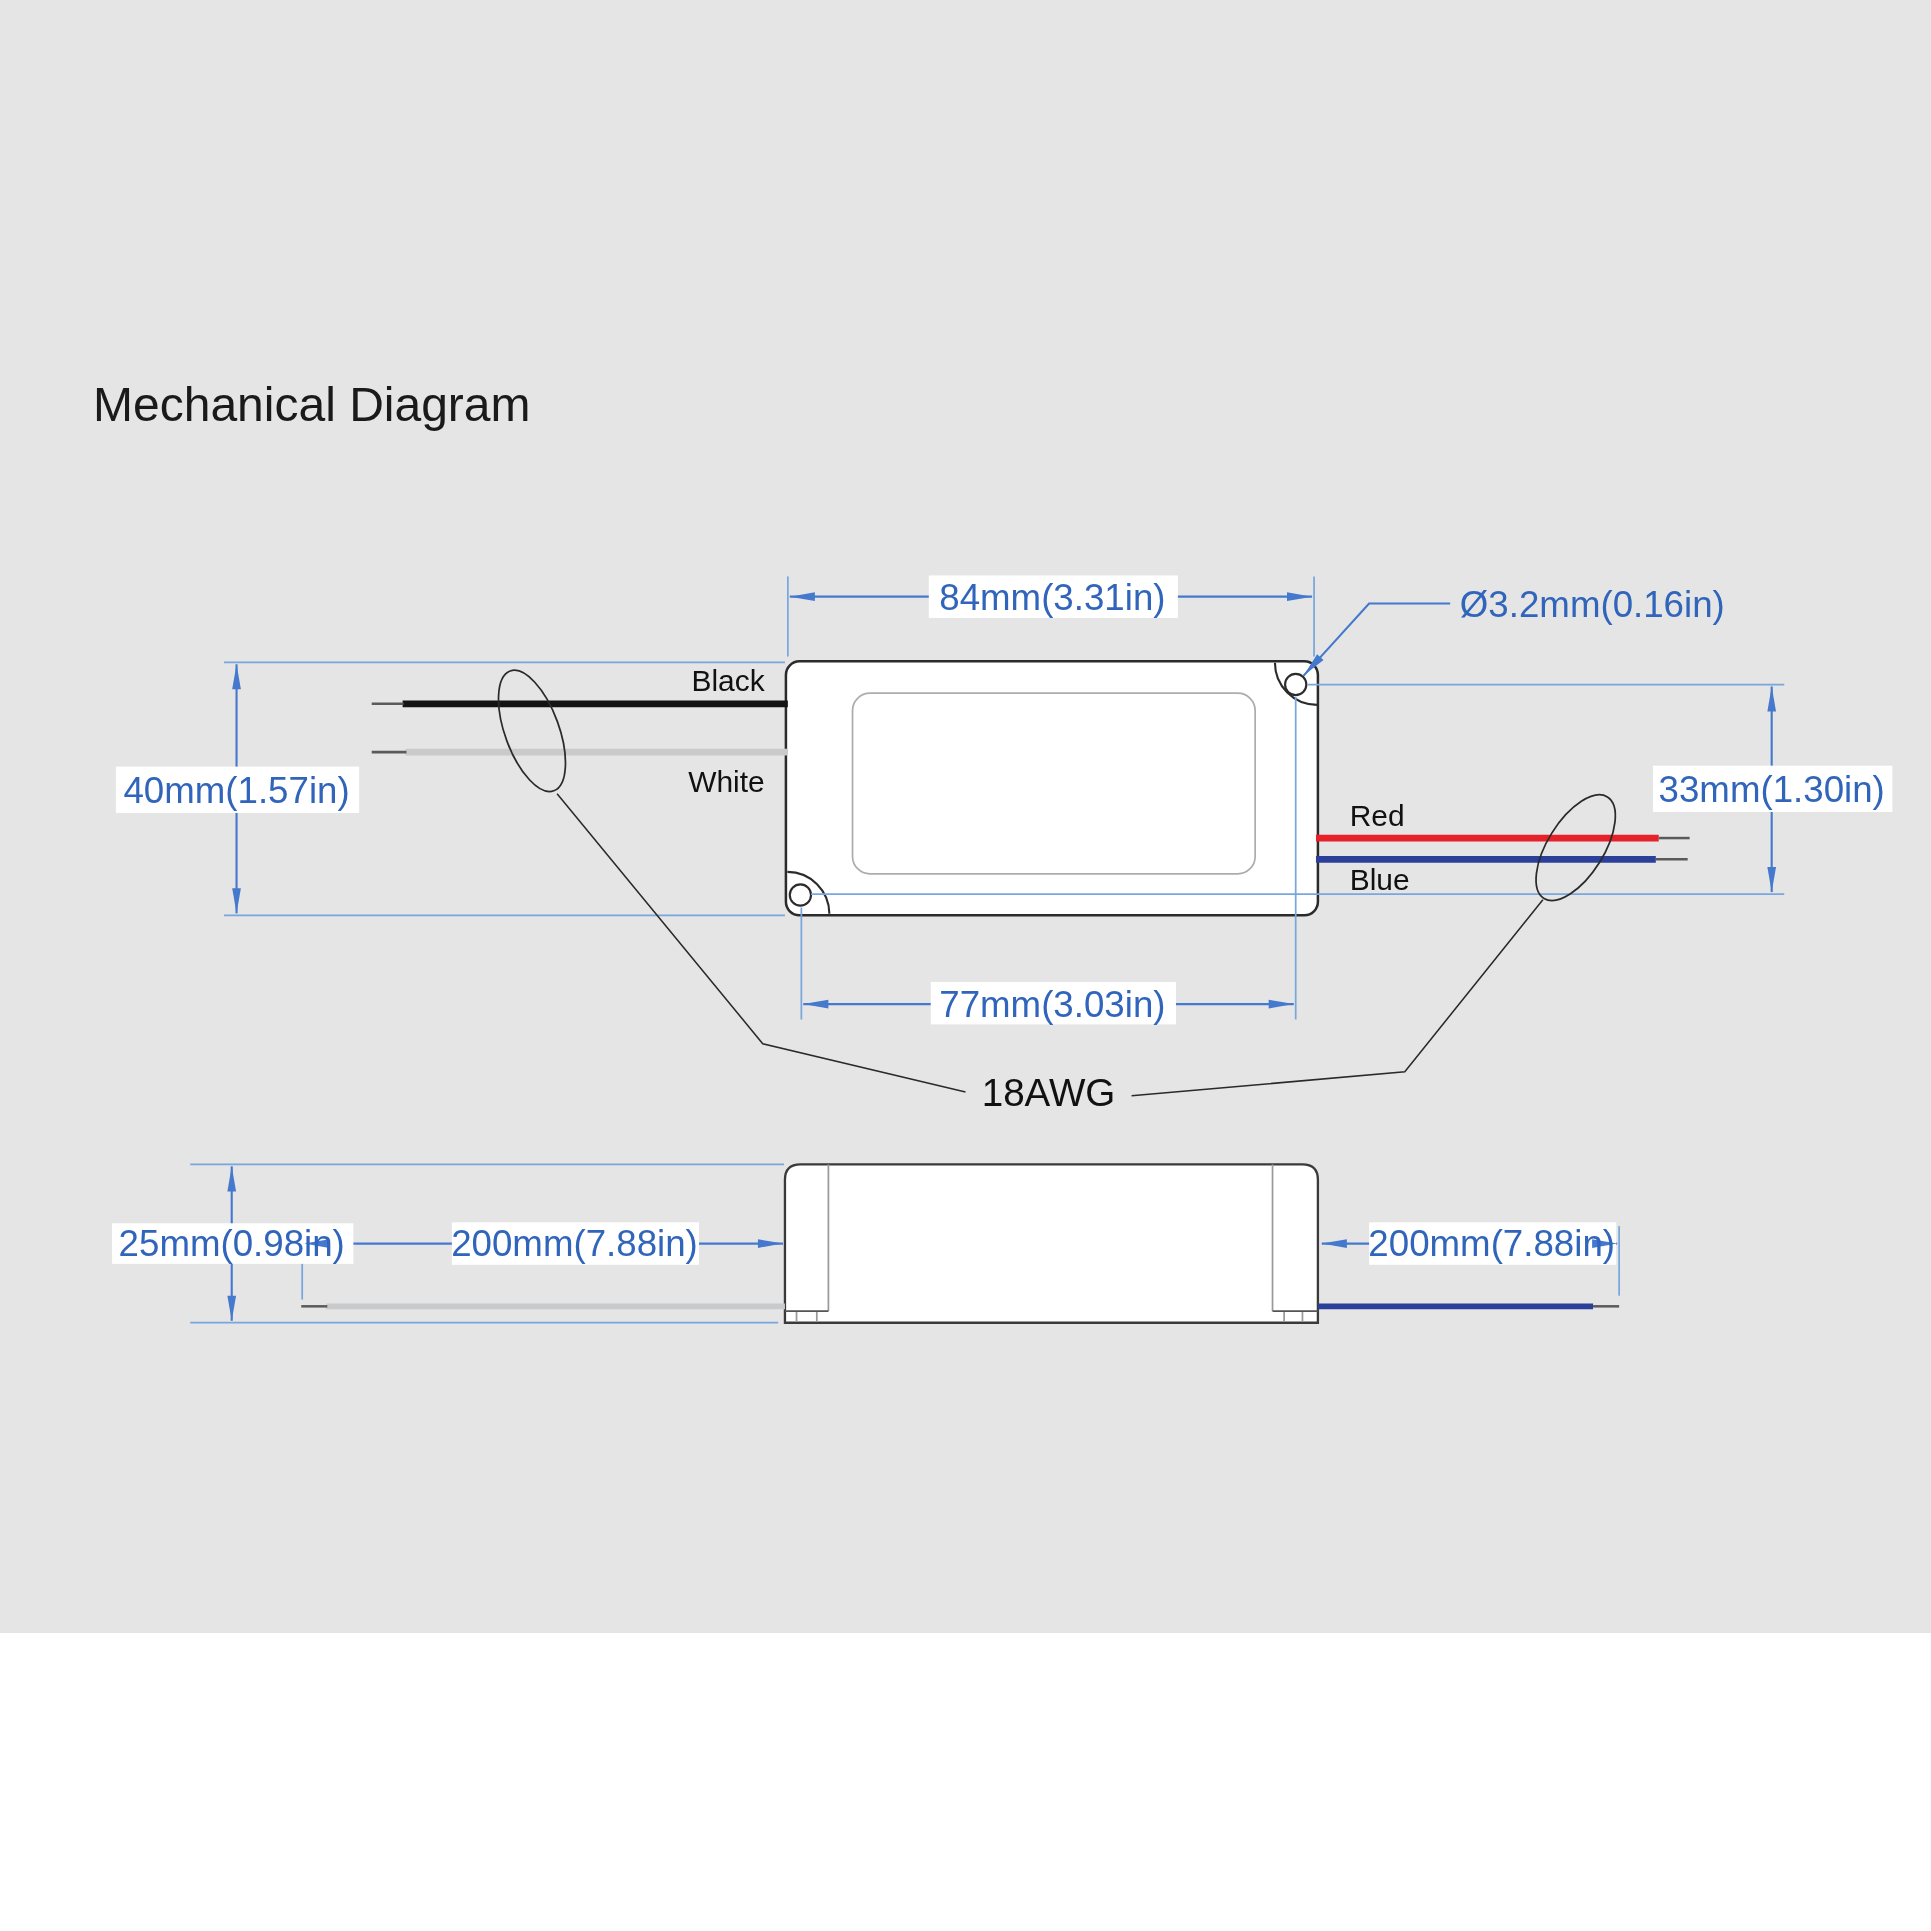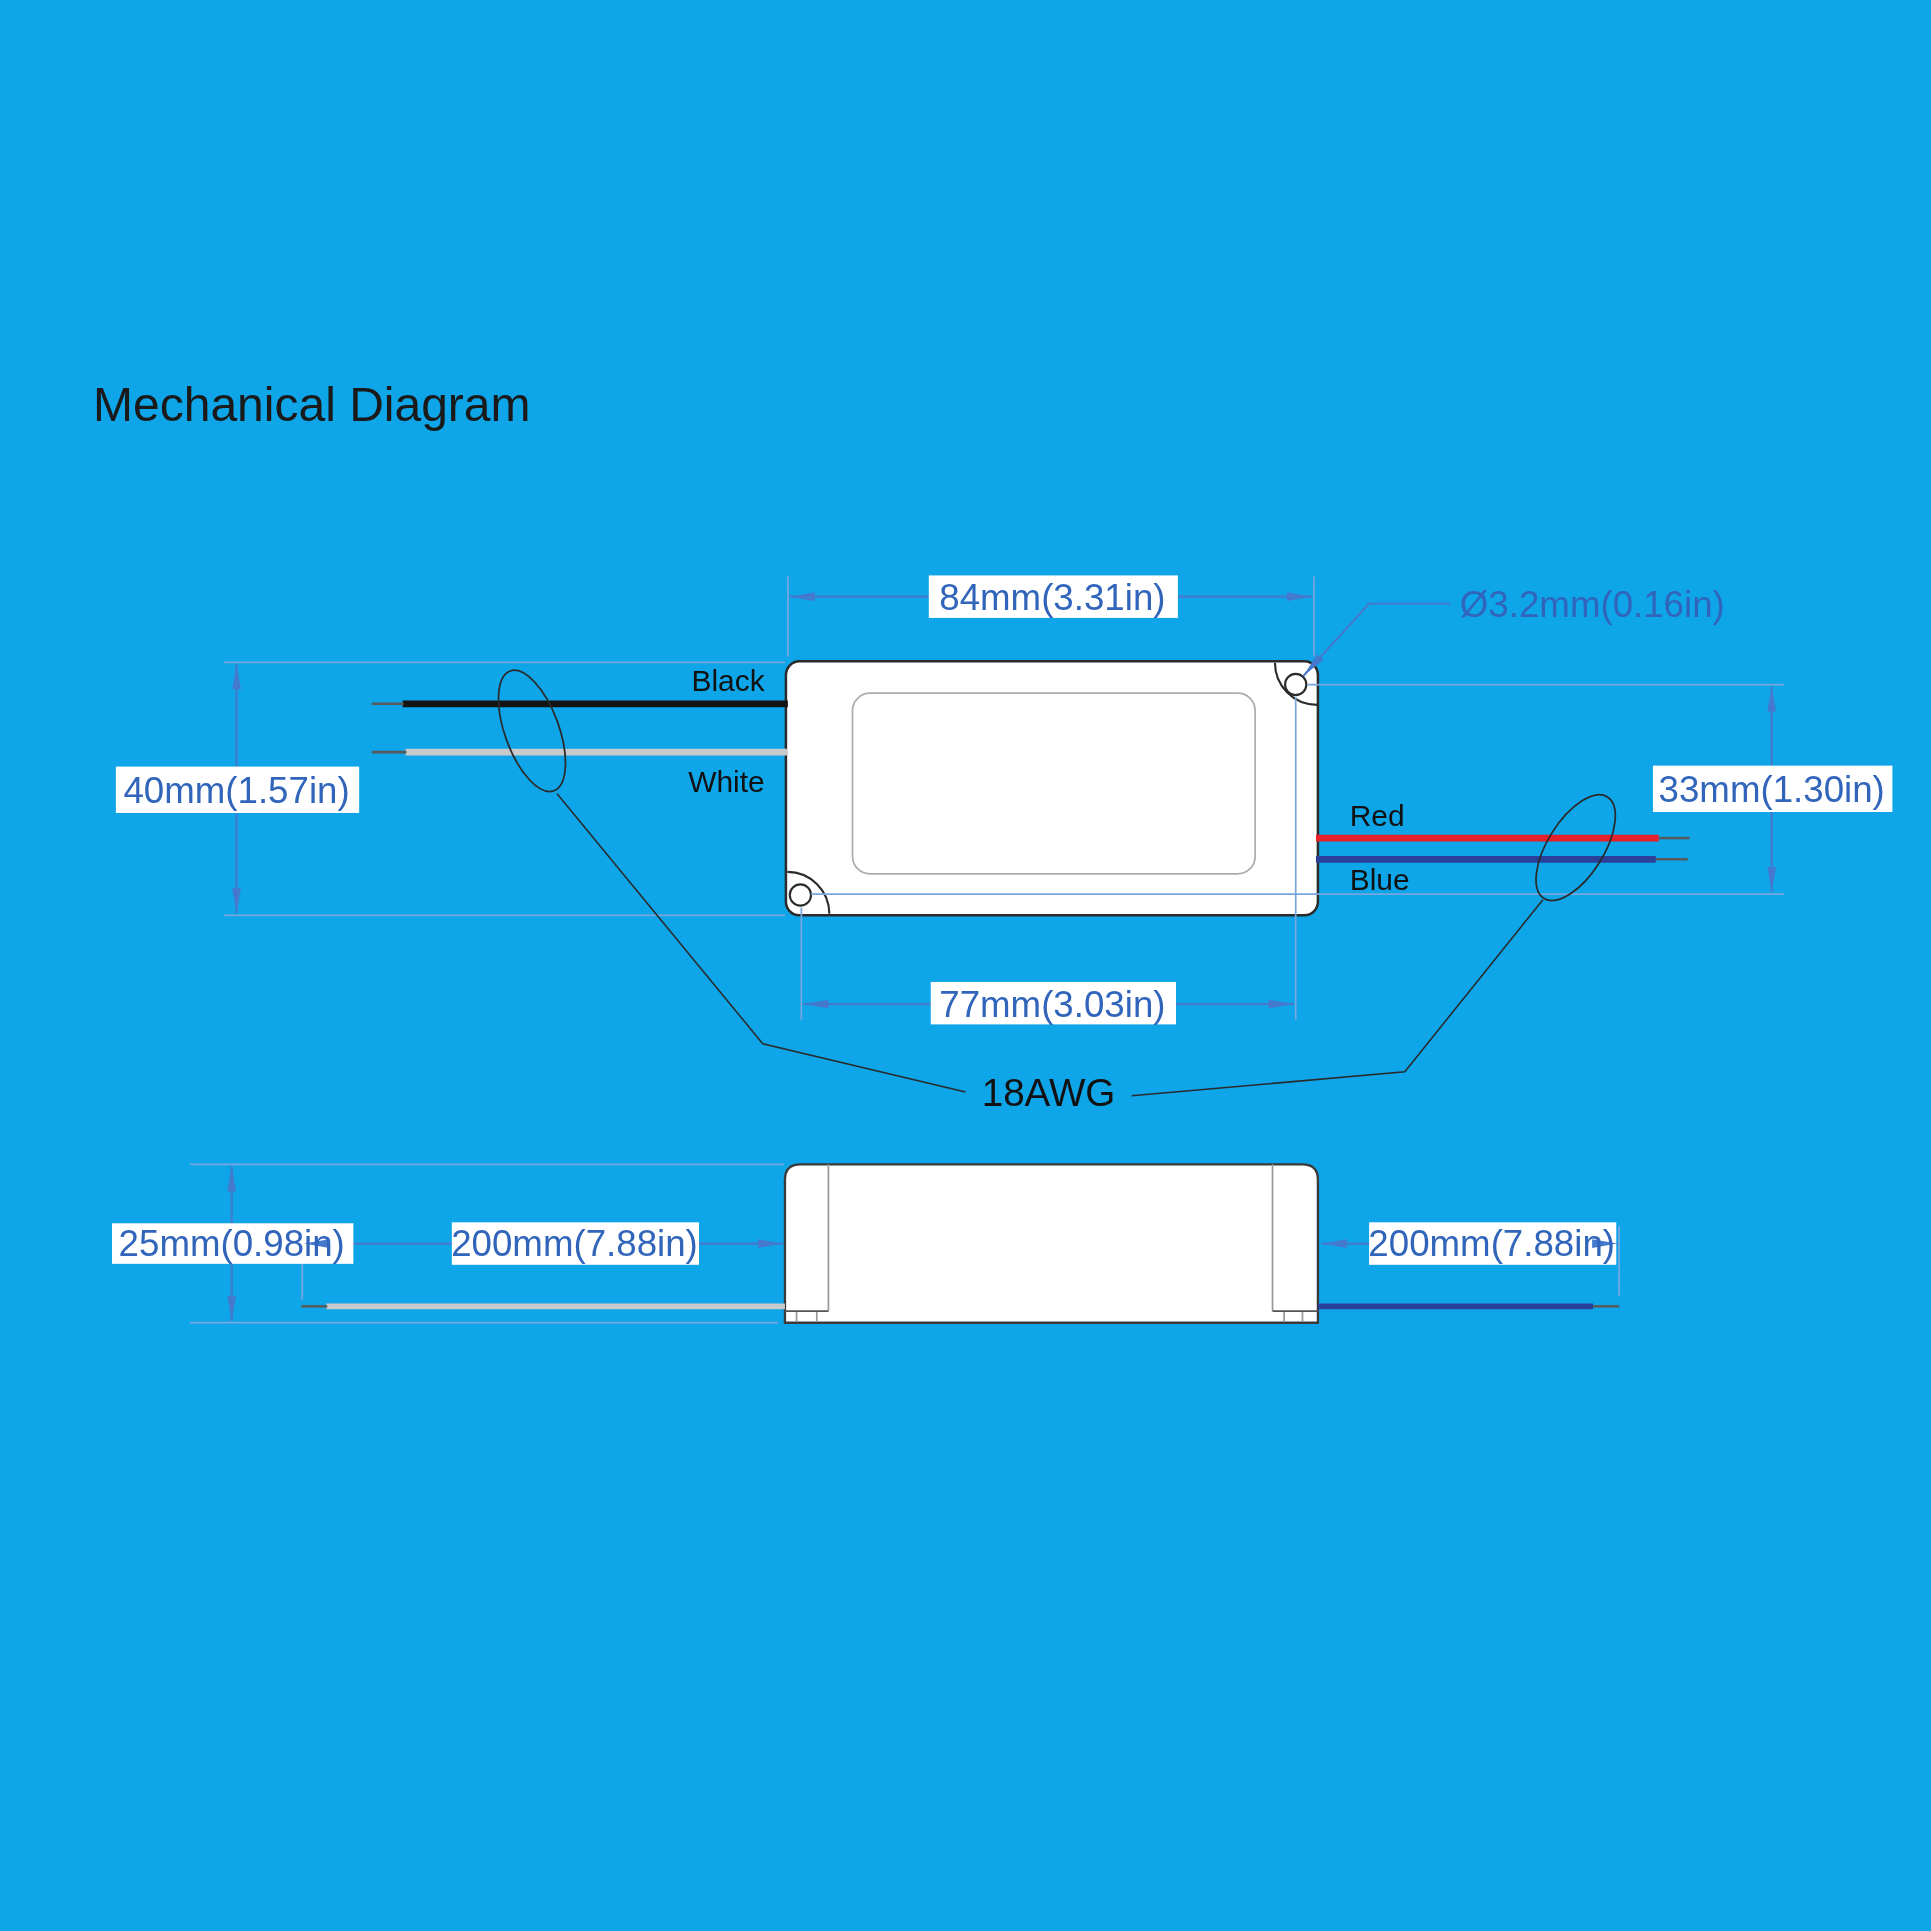--- a/index.html
+++ b/index.html
@@ -1,16 +1,16 @@
 <!DOCTYPE html>
 <html><head>
 <meta charset="utf-8">
 <style>
   html,body{margin:0;padding:0;background:#ffffff;}
-  .canvas{position:relative;width:1931px;height:1931px;background:#0ea5e9;overflow:hidden;
+  .canvas{position:relative;width:1931px;height:1633px;background:#e5e5e5;overflow:hidden;
           font-family:"Liberation Sans", sans-serif;}
   .title{position:absolute;left:93px;top:377px;font-size:48px;font-weight:500;color:#1a1a1a;
          letter-spacing:0px;}
   svg{position:absolute;left:0;top:0;}
   .ext line{stroke-width:1.8;fill:none;}
   .dimline line, .dimline polyline{stroke-width:2.2;fill:none;}
   .arrows polygon{stroke:none;}
   .mask rect{fill:#ffffff;stroke:none;}
   .dimtext text{font-size:38px;font-family:"Liberation Sans",sans-serif;}
   .labels text{font-size:31px;font-family:"Liberation Sans",sans-serif;}

